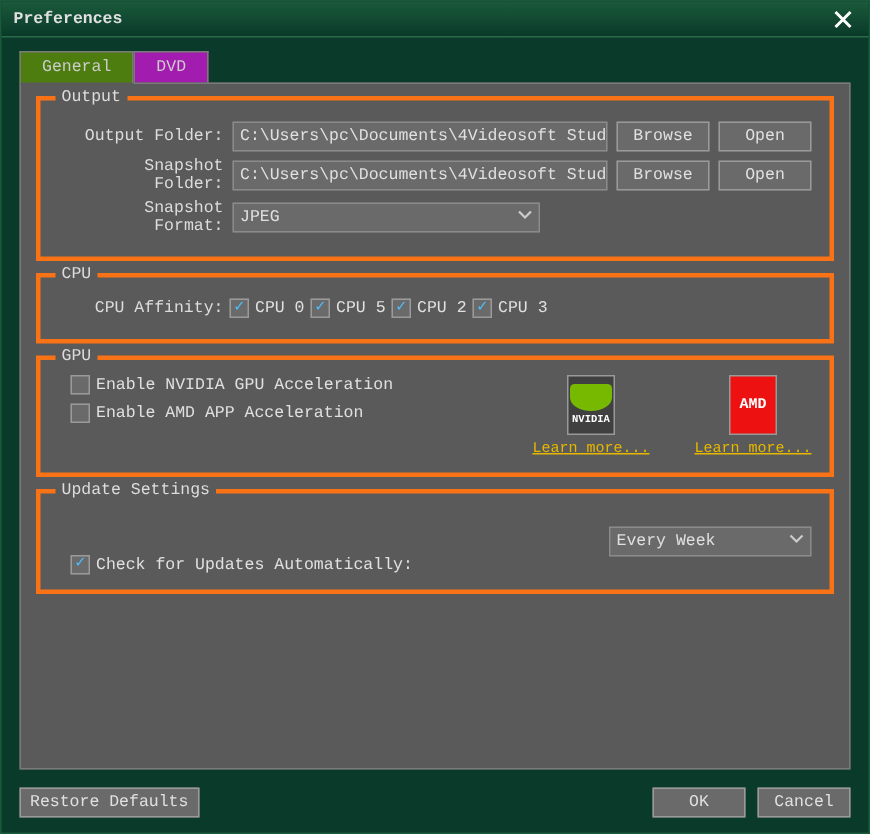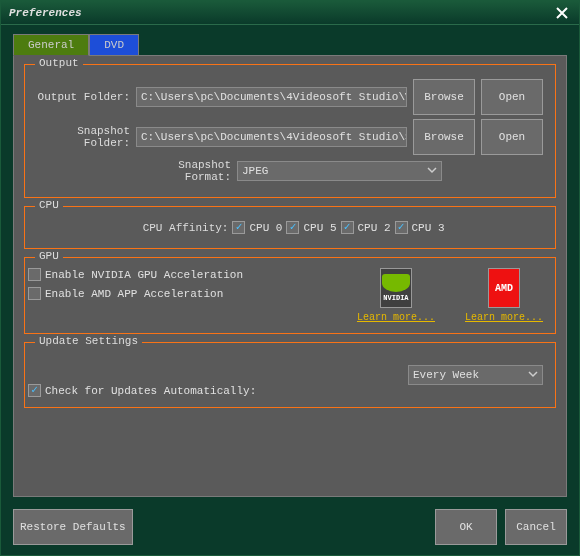--- a/index.html
+++ b/index.html
@@ -20,35 +20,35 @@
     border: 1px solid #1a5a3a;
   }
   .titlebar {
     height: 24px;
     background: linear-gradient(#1a5a3a, #0a3a2a);
     display: flex;
     align-items: center;
     padding: 0 8px;
     border-bottom: 1px solid #2a6a4a;
   }
-  .titlebar .title { flex: 1; font-weight: bold; font-style: italic; }
+  .titlebar .title { flex: 1; font-weight: bold; }
   .close-btn {
     width: 18px; height: 16px;
     display: flex; align-items: center; justify-content: center;
     cursor: pointer;
   }
   .close-btn svg { width: 12px; height: 12px; }
   .tabs-row {
     display: flex;
     padding: 8px 12px 0 12px;
     gap: 0;
   }
   .tab {
     padding: 4px 14px;
-    background: #1d4ed8;
+    background: #a21caf;
     border: 1px solid #7a7a7a;
     border-bottom: none;
     cursor: pointer;
     font-size: 11px;
     color: #ccc;
     position: relative;
     top: 1px;
   }
   .tab.active {
     background: #4d7c0f;
@@ -58,40 +58,39 @@
   .content {
     flex: 1;
     margin: 0 12px 8px 12px;
     background: #5a5a5a;
     border: 1px solid #7a7a7a;
     padding: 8px 10px;
     overflow: hidden;
     position: relative;
   }
   .group {
-    border: 1px solid #f97316;
+    border: 3px solid #f97316;
     margin-bottom: 8px;
-    padding: 10px 12px 10px 3px;
+    padding: 10px 12px 10px 20px;
     position: relative;
   }
   .group-title {
     position: absolute;
     top: -8px;
     left: 10px;
     background: #5a5a5a;
     padding: 0 4px;
     font-size: 11px;
     color: #ddd;
   }
   .row {
     display: flex;
     align-items: center;
     margin: 4px 0;
     gap: 6px;
-    justify-content: center;
   }
   .label {
     width: 102px;
     text-align: right;
     color: #ddd;
     font-size: 11px;
     flex-shrink: 0;
   }
   .text-input, .select {
     height: 20px;
@@ -108,21 +107,21 @@
     display: flex;
     align-items: center;
     justify-content: space-between;
     padding-right: 4px;
     cursor: pointer;
     min-width: 0;
   }
   .select.narrow { flex: 0 0 135px; }
   .select .chev { flex-shrink:0; }
   .btn {
-    height: 36px;
+    height: 20px;
     min-width: 62px;
     background: #6a6a6a;
     border: 1px solid #9a9a9a;
     color: #e0e0e0;
     font-family: inherit;
     font-size: 11px;
     display: flex;
     align-items: center;
     justify-content: center;
     cursor: pointer;

